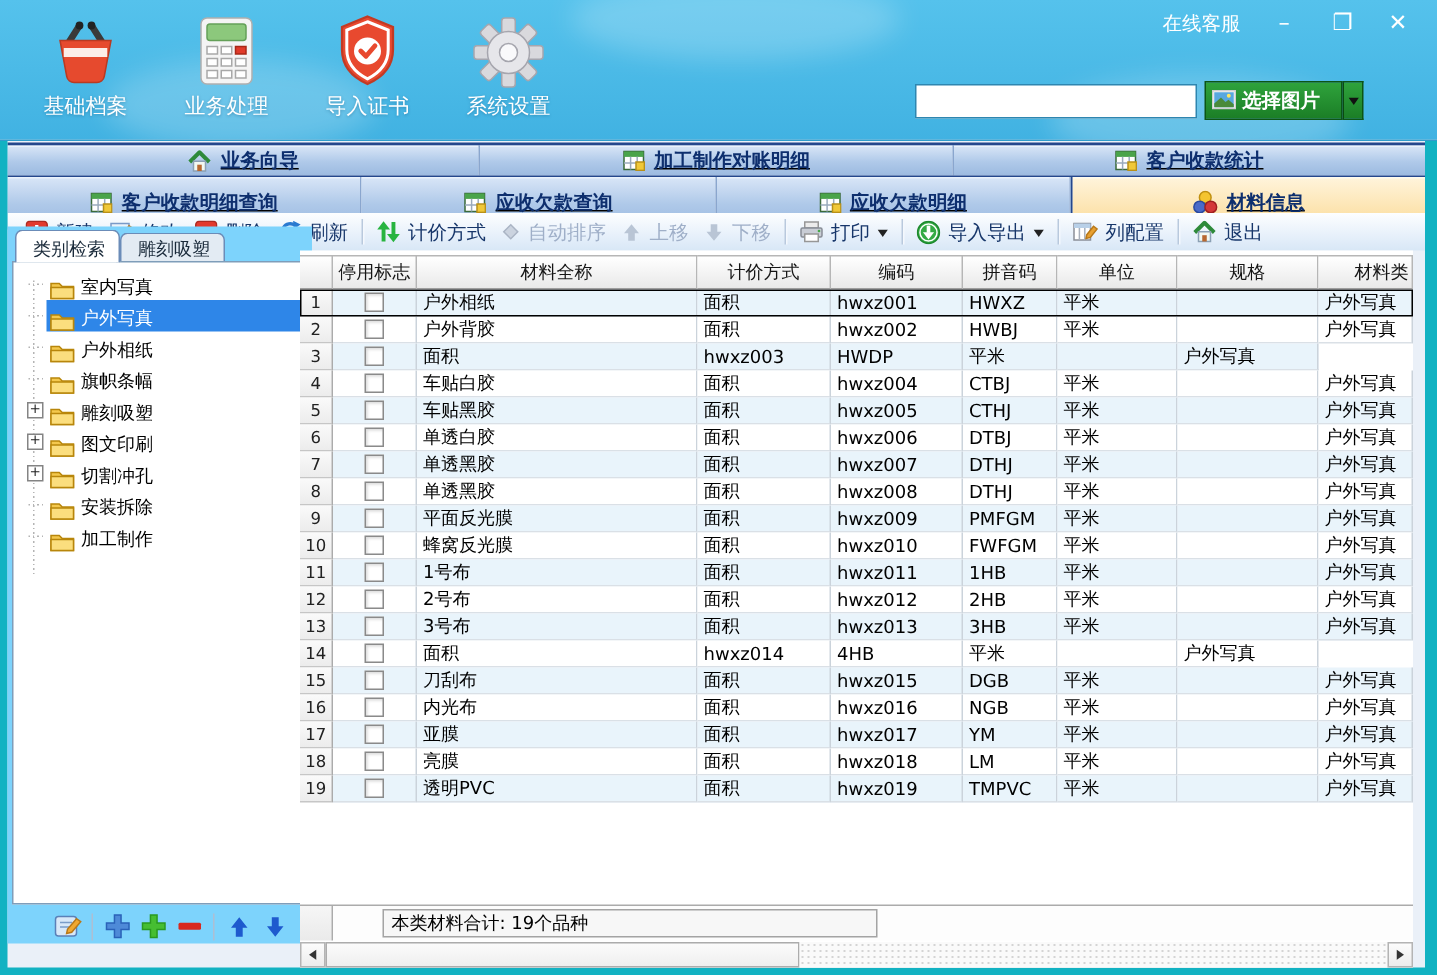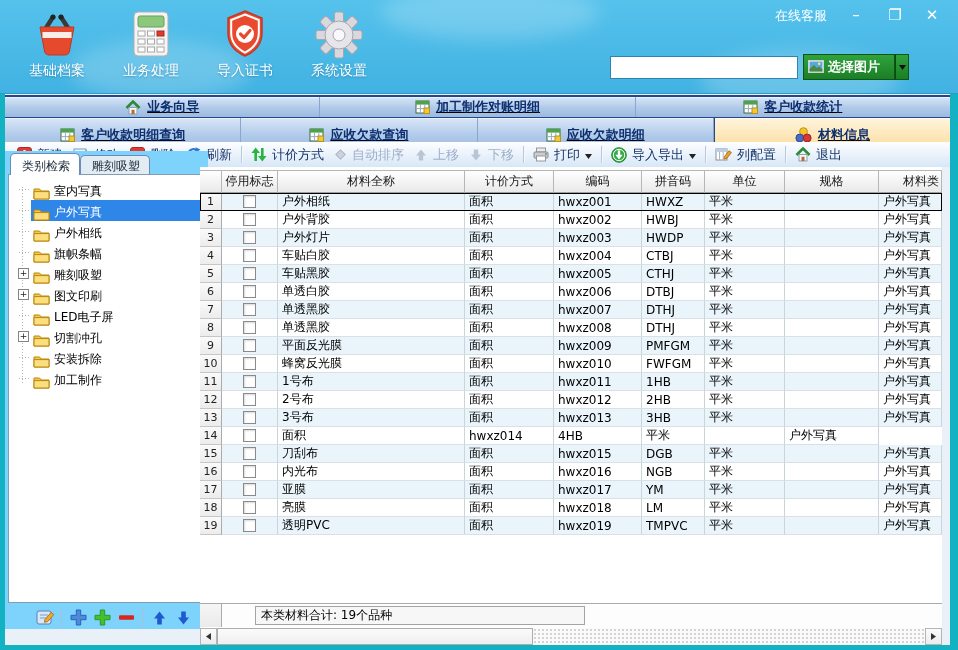--- a/index.html
+++ b/index.html
@@ -485,34 +485,20 @@
               <svg width="17" height="14" viewBox="0 0 17 14">
                 <path d="M1 3 h5.5 l2 2 h7.5 v8 h-15 z" fill="#F4C84E" stroke="#B8860B"></path>
                 <path d="M1 5.6 h15 v7.4 h-15 z" fill="#FBDE7E" stroke="#B8860B"></path>
               </svg>
             </span>
             <span>图文印刷</span>
           </span>
         </div>
         <div class="tree-item">
           <span class="rail">
-            <span class="stub"></span>
-          </span>
-          <span class="node">
-            <span class="ic" style="display: inline-flex;">
-              <svg width="17" height="14" viewBox="0 0 17 14">
-                <path d="M1 3 h5.5 l2 2 h7.5 v8 h-15 z" fill="#F4C84E" stroke="#B8860B"></path>
-                <path d="M1 5.6 h15 v7.4 h-15 z" fill="#FBDE7E" stroke="#B8860B"></path>
-              </svg>
-            </span>
-            <span>LED电子屏</span>
-          </span>
-        </div>
-        <div class="tree-item">
-          <span class="rail">
             <span class="expander">+</span>
           </span>
           <span class="node">
             <span class="ic" style="display: inline-flex;">
               <svg width="17" height="14" viewBox="0 0 17 14">
                 <path d="M1 3 h5.5 l2 2 h7.5 v8 h-15 z" fill="#F4C84E" stroke="#B8860B"></path>
                 <path d="M1 5.6 h15 v7.4 h-15 z" fill="#FBDE7E" stroke="#B8860B"></path>
               </svg>
             </span>
             <span>切割冲孔</span>
@@ -635,21 +621,20 @@
           <div class="td">HWBJ</div>
           <div class="td">平米</div>
           <div class="td"></div>
           <div class="td">户外写真</div>
         </div>
         <div class="grid-row trow odd">
           <div class="td num">3</div>
           <div class="td" style="justify-content: center;">
             <div class="cb"></div>
           </div>
-          <div class="td">户外灯片</div>
           <div class="td">面积</div>
           <div class="td">hwxz003</div>
           <div class="td">HWDP</div>
           <div class="td">平米</div>
           <div class="td"></div>
           <div class="td">户外写真</div>
         </div>
         <div class="grid-row trow">
           <div class="td num">4</div>
           <div class="td" style="justify-content: center;">

